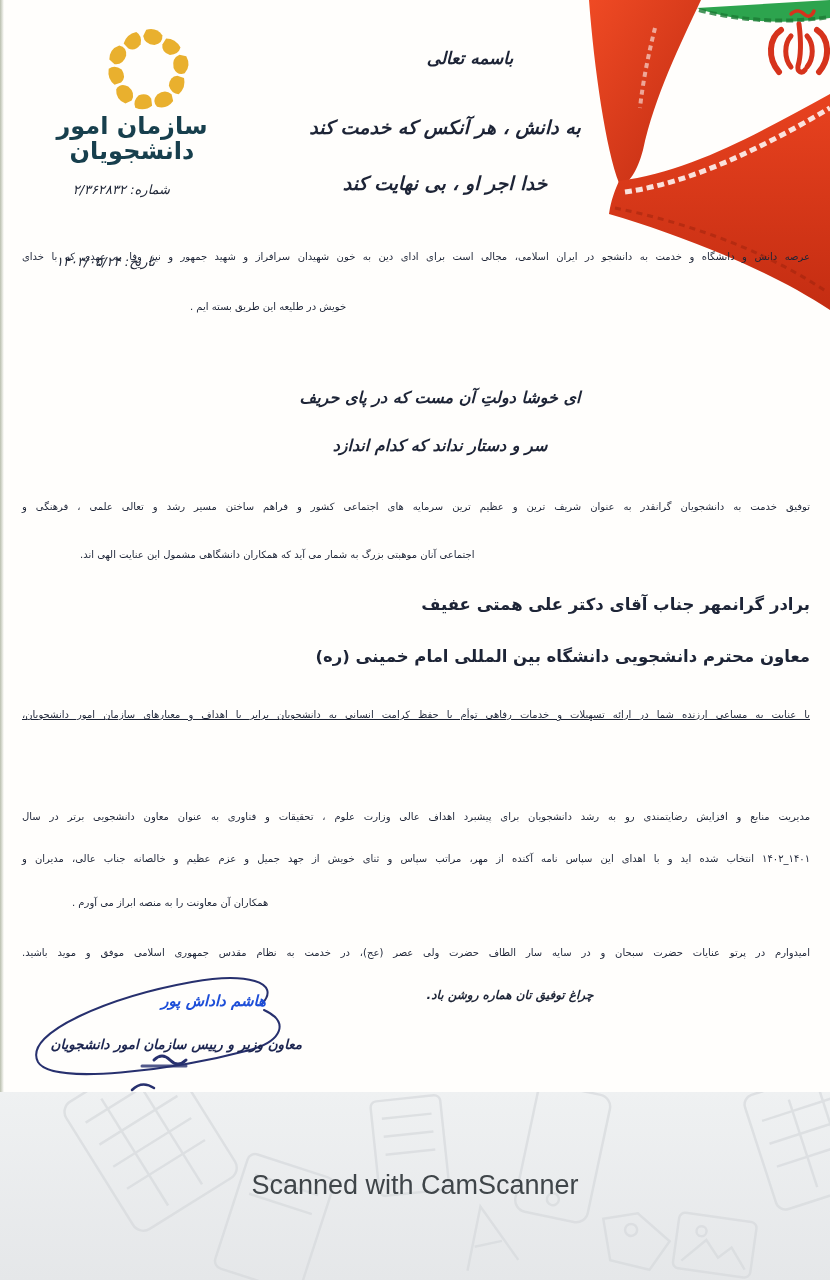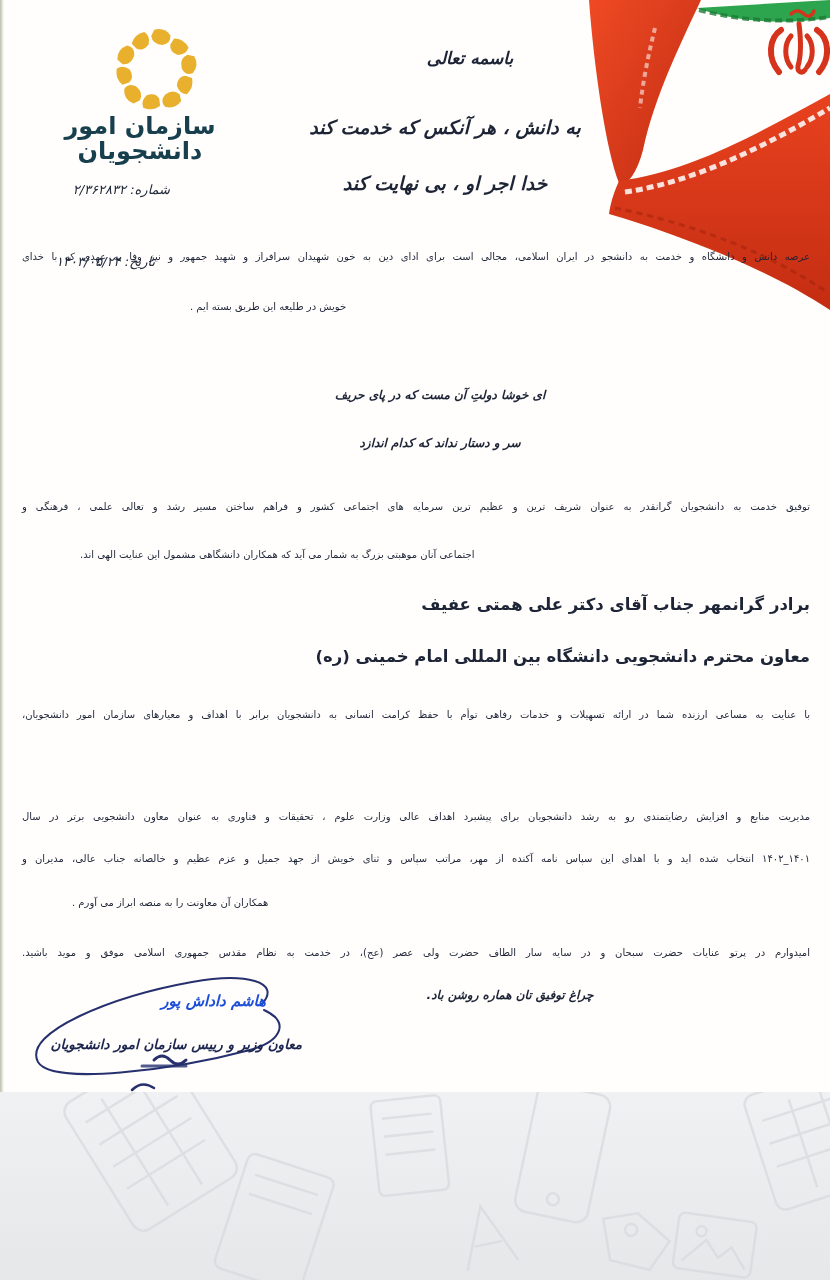--- a/index.html
+++ b/index.html
@@ -2,21 +2,21 @@
 <html lang="fa"><head>
 <meta charset="utf-8">
 <style>
   html,body{margin:0;padding:0;background:#ffffff;}
   .page{position:relative;width:830px;height:1280px;background:#fffefc;overflow:hidden;
         font-family:"DejaVu Sans",sans-serif;}
   .scan-edge{position:absolute;left:0;top:0;width:4px;height:1092px;
         background:linear-gradient(to right,#b9bfae,rgba(255,255,255,0));}
 
   
-  .logo-block{position:absolute;left:48px;top:18px;width:180px;}
+  .logo-block{position:absolute;left:40px;top:18px;width:180px;}
   .wordmark{position:absolute;left:4px;top:96px;width:176px;direction:rtl;text-align:center;
         color:#173f4d;font-weight:bold;line-height:1.05;}
   .wordmark .l1{font-size:24px;}
   .wordmark .l2{font-size:24px;letter-spacing:1px;}
   .refline{position:absolute;direction:rtl;white-space:nowrap;color:#232a3a;
         font-size:13px;font-style:italic;text-align:right;}
   .hand{font-style:italic;text-align:right;}
 
   .basmala{position:absolute;top:48px;left:320px;width:300px;text-align:center;direction:rtl;
         font-size:17px;color:#1d2436;font-weight:bold;}
@@ -25,21 +25,21 @@
 
   .flag{position:absolute;right:0;top:0;width:245px;height:310px;}
 
   
   .line{position:absolute;left:22px;width:788px;direction:rtl;color:#1d2436;
         font-size:10px;line-height:34px;text-align:right;white-space:nowrap;}
   .fill{white-space:normal;text-align:justify;text-align-last:justify;}
   .short-left{text-align:left;}
   .addr{font-size:16.5px;font-weight:bold;}
   .poem{position:absolute;left:220px;width:440px;text-align:center;direction:rtl;
-        font-size:12px;font-weight:bold;color:#1d2436;white-space:nowrap;}
+        font-size:16px;font-weight:bold;color:#1d2436;white-space:nowrap;}
   .closing{position:absolute;top:988px;left:300px;width:420px;text-align:center;direction:rtl;
         font-size:12px;font-weight:bold;color:#1d2436;}
 
   
   .sig-block{position:absolute;left:14px;top:970px;width:300px;height:128px;}
   .sig-block svg{position:absolute;left:0;top:0;}
   .sig-name{position:absolute;top:22px;right:48px;direction:rtl;font-size:15px;
         font-weight:bold;color:#1d4ed8;white-space:nowrap;}
   .sig-title{position:absolute;top:66px;right:12px;direction:rtl;font-size:13.5px;
         font-weight:bold;color:#1c2550;white-space:nowrap;}
@@ -150,21 +150,21 @@
 
   <div class="poem hand" style="top:388px;">ای خوشا دولتِ آن مست که در پای حریف</div>
   <div class="poem hand" style="top:436px;">سر و دستار نداند که کدام اندازد</div>
 
   <div class="line fill" style="top:490px;">توفیق خدمت به دانشجویان گرانقدر به عنوان شریف ترین و عظیم ترین سرمایه های اجتماعی کشور و فراهم ساختن مسیر رشد و تعالی علمی ، فرهنگی و</div>
   <div class="line short-left" style="top:538px;padding-left:58px;">اجتماعی آنان موهبتی بزرگ به شمار می آید که همکاران دانشگاهی مشمول این عنایت الهی اند.</div>
 
   <div class="line addr" style="top:588px;">برادر گرانمهر جناب آقای دکتر علی همتی عفیف</div>
   <div class="line addr" style="top:640px;">معاون محترم دانشجویی دانشگاه بین المللی امام خمینی (ره)</div>
 
-  <div class="line fill" style="top:698px;">با عنایت به مساعی ارزنده شما در ارائه تسهیلات و خدمات رفاهی توأم با حفظ کرامت انسانی به دانشجویان برابر با اهداف و معیارهای سازمان امور دانشجویان،</div>
+  <div class="line fill" style="top:698px;text-decoration:underline;">با عنایت به مساعی ارزنده شما در ارائه تسهیلات و خدمات رفاهی توأم با حفظ کرامت انسانی به دانشجویان برابر با اهداف و معیارهای سازمان امور دانشجویان،</div>
   <div class="line fill" style="top:800px;">مدیریت منابع و افزایش رضایتمندی رو به رشد دانشجویان برای پیشبرد اهداف عالی وزارت علوم ، تحقیقات و فناوری به عنوان معاون دانشجویی برتر در سال</div>
   <div class="line fill" style="top:842px;">۱۴۰۱_۱۴۰۲ انتخاب شده اید و با اهدای این سپاس نامه آکنده از مهر، مراتب سپاس و ثنای خویش از جهد جمیل و عزم عظیم و خالصانه جناب عالی، مدیران و</div>
   <div class="line short-left" style="top:886px;padding-left:50px;">همکاران آن معاونت را به منصه ابراز می آورم .</div>
 
   <div class="line fill" style="top:936px;">امیدوارم در پرتو عنایات حضرت سبحان و در سایه سار الطاف حضرت ولی عصر (عج)، در خدمت به نظام مقدس جمهوری اسلامی موفق و موید باشید.</div>
 
   <div class="closing hand">چراغ توفیق تان هماره روشن باد.</div>
 
   <div class="sig-block">
     <svg width="300" height="128" viewBox="0 0 300 128">
@@ -221,14 +221,15 @@
             <line x1="76" y1="16" x2="76" y2="108"></line>
         </g>
         <g transform="translate(370,10) rotate(-6)">
             <rect width="70" height="95" rx="6"></rect>
             <line x1="10" y1="18" x2="60" y2="18"></line>
             <line x1="10" y1="36" x2="60" y2="36"></line>
             <line x1="10" y1="54" x2="60" y2="54"></line>
           </g>
       </g>
     </svg>
+    <div class="footer-text">Scanned with CamScanner</div>
   </div>
 </div>
 
 </body></html>

